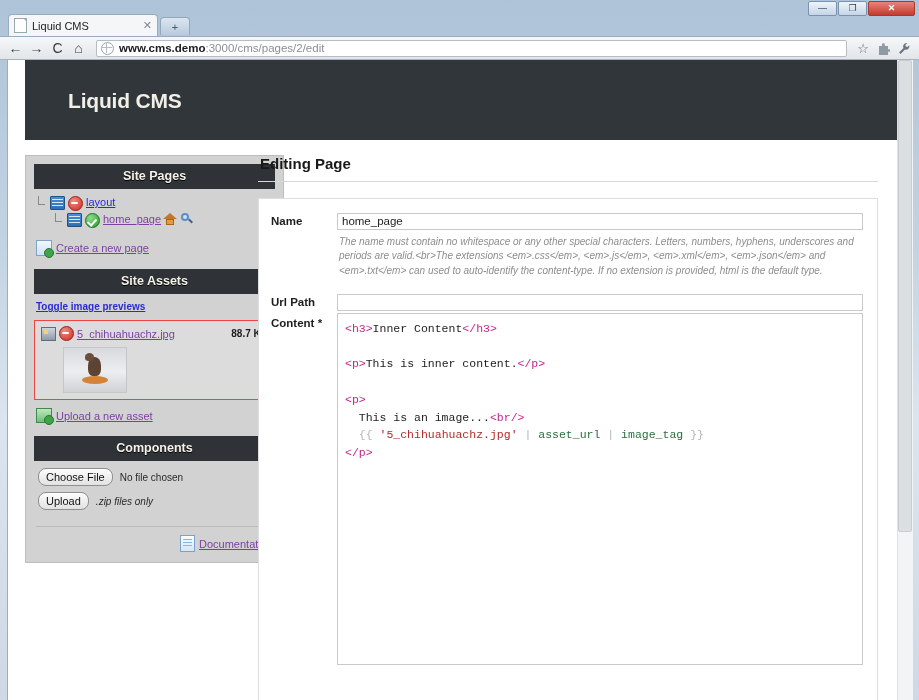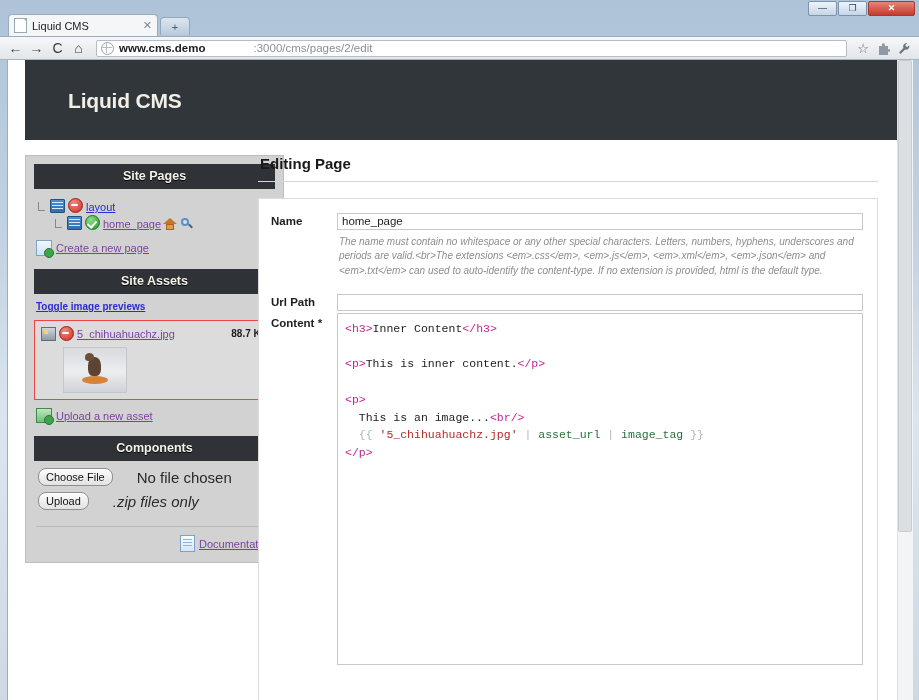--- a/index.html
+++ b/index.html
@@ -82,21 +82,21 @@
     width:11px;height:11px;border:1px solid #9aa3ab;border-radius:50%;
     margin-right:5px;position:relative;flex:none;background:#fdfdfd;
   }
   #urlbar .globe:before{
     content:"";position:absolute;left:4px;top:-1px;width:1px;height:11px;background:#b4bcc4;
   }
   #urlbar .globe:after{
     content:"";position:absolute;left:-1px;top:4px;width:11px;height:1px;background:#b4bcc4;
   }
   .url-host{color:#1b1b1b;font-weight:bold;}
-  .url-rest{color:#8a8f94;padding-left:48px;}
+  .url-rest{color:#8a8f94;}
   .toolicon{width:20px;height:19px;display:flex;align-items:center;justify-content:center;font-size:13px;color:#5c666f;}
   
   #viewport{
     position:absolute;left:7px;top:60px;width:905px;height:640px;
     background:#ffffff;overflow:hidden;
     border-left:1px solid #9fadbb;
   }
   #scrollbar{
     position:absolute;right:0;top:0;width:15px;height:640px;
     background:#f3f4f5;border-left:1px solid #e0e2e4;
@@ -127,21 +127,21 @@
     padding:8px 8px 10px 8px;box-sizing:border-box;
   }
   .panelhdr{
     background:#2f3337;color:#f4f2e8;
     text-align:center;font-weight:bold;font-size:12.5px;
     padding:5px 0 6px 0;
     text-shadow:0 1px 0 #000;
   }
   .sec-gap{height:9px;}
   .tree{padding:7px 0 2px 4px;font-size:11px;}
-  .treerow{display:flex;align-items:flex-end;height:17px;white-space:nowrap;}
+  .treerow{display:flex;align-items:flex-start;height:17px;white-space:nowrap;}
   .treerow.child{padding-left:17px;}
   .elbow{
     width:11px;height:11px;margin-right:1px;flex:none;position:relative;
   }
   .elbow:before{content:"";position:absolute;left:0;top:0;width:1px;height:8px;background:#888;}
   .elbow:after{content:"";position:absolute;left:0;top:8px;width:7px;height:1px;background:#888;}
   .ico{display:inline-block;flex:none;margin-right:3px;}
   .ico-html{
     width:13px;height:12px;background:linear-gradient(180deg,#4a8fd4,#2f6fb5);
     border:1px solid #23527f;border-radius:1px;position:relative;
@@ -252,21 +252,21 @@
     position:absolute;left:18px;top:28px;width:26px;height:8px;
     background:#d6833a;border-radius:50%;
   }
   .fileform{padding:7px 2px 2px 4px;}
   .filerow{display:flex;align-items:center;margin-bottom:6px;}
   .btn-gray{
     background:linear-gradient(180deg,#fdfdfd,#e2e2e2);
     border:1px solid #8f8f8f;border-radius:8px;
     font-size:11px;color:#111;padding:2px 7px;font-family:"Liberation Sans",sans-serif;
   }
-  .filehint{font-size:15px;color:#2a2a2a;margin-left:24px;}
+  .filehint{font-size:10px;color:#2a2a2a;margin-left:7px;}
   .filehint.ital{font-style:italic;}
   .doc-row{display:flex;align-items:center;justify-content:flex-end;padding:2px 2px 0 0;}
   
   #main{
     position:absolute;left:250px;top:95px;width:620px;
   }
   #pagetitle{
     font-size:15px;font-weight:bold;color:#191919;padding:0 0 9px 2px;
   }
   #titlerule{height:1px;background:#d8d8d8;margin-bottom:16px;}

